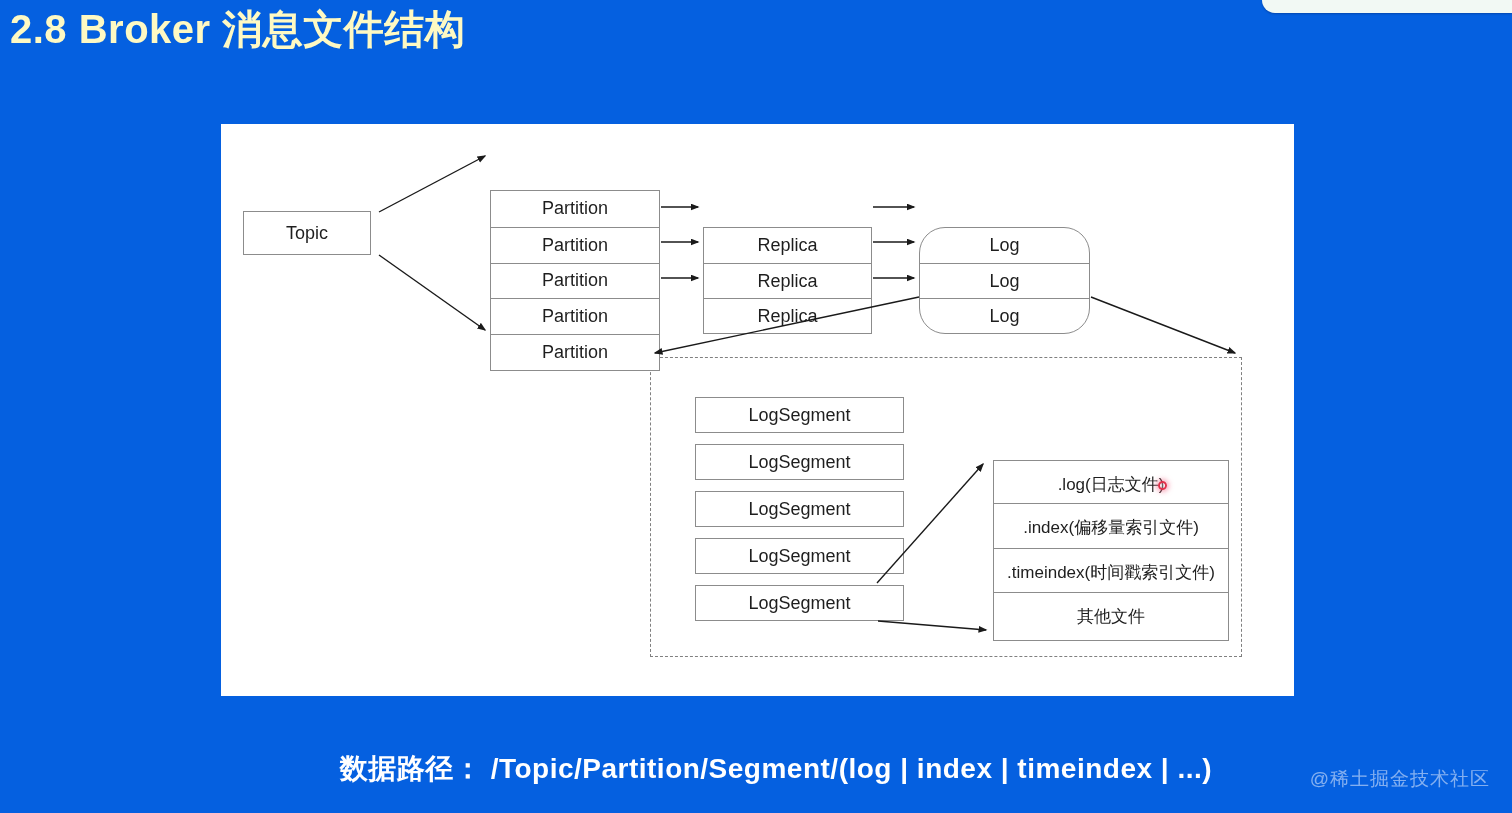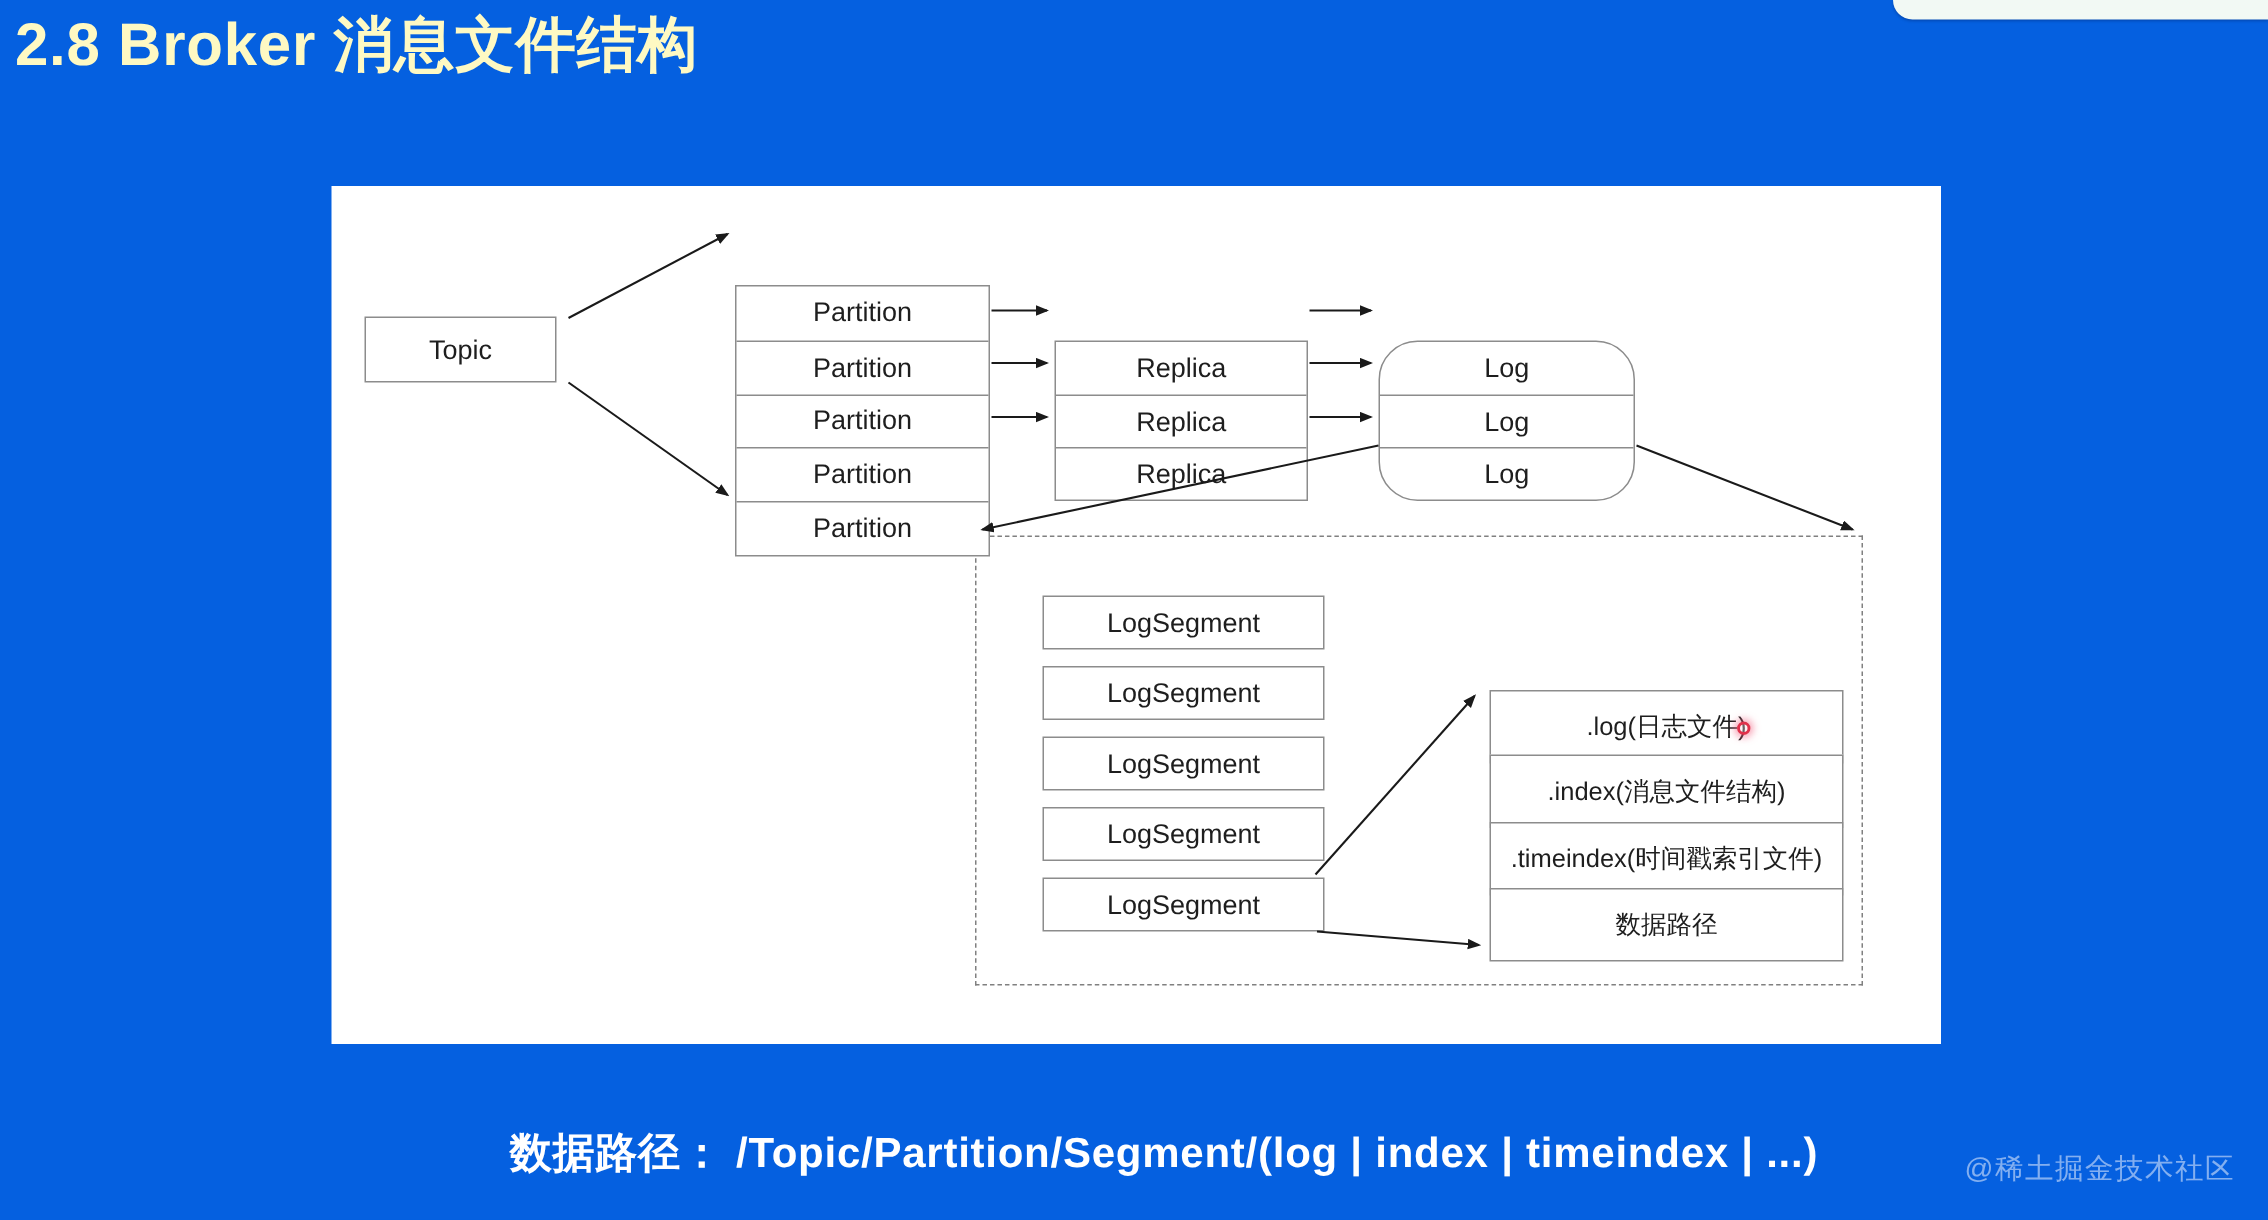--- a/index.html
+++ b/index.html
@@ -61,21 +61,21 @@
   .repl-stack  { left:482px; top:65px;  width:169px; height:107px; grid-template-rows:repeat(3,1fr); }
   .log-stack   { left:698px; top:65px;  width:171px; height:107px; grid-template-rows:repeat(3,1fr);border-radius:26px; }
 
   .dashed-box {
     position:absolute; left:429px; top:233px;
     width:592px; height:300px;
     border:1px dashed #808080;
     background:#ffffff;
   }
 
-  .seg-box  { left:474px; width:188px; height:36px; font-size:18px; }
+  .seg-box  { left:474px; width:209px; height:36px; font-size:18px; }
   .file-box { left:772px; width:236px; height:49px; font-size:17px; font-weight:500; }
 
   .seg-1 { top:273px; } .seg-2 { top:320px; } .seg-3 { top:367px; }
   .seg-4 { top:414px; } .seg-5 { top:461px; }
   .file-1 { top:336px; } .file-2 { top:379px; }
   .file-3 { top:424px; } .file-4 { top:468px; }
 
   svg.arrows {
     position:absolute; left:0; top:0; width:1073px; height:572px;
     pointer-events:none;
@@ -142,23 +142,23 @@
     <div class="row">Log</div>
   </div>
 
   <div class="box seg-box seg-1">LogSegment</div>
   <div class="box seg-box seg-2">LogSegment</div>
   <div class="box seg-box seg-3">LogSegment</div>
   <div class="box seg-box seg-4">LogSegment</div>
   <div class="box seg-box seg-5">LogSegment</div>
 
   <div class="box file-box file-1">.log(日志文件)</div>
-  <div class="box file-box file-2">.index(消息文件结构)</div>
+  <div class="box file-box file-2">.index(偏移量索引文件)</div>
   <div class="box file-box file-3">.timeindex(时间戳索引文件)</div>
-  <div class="box file-box file-4">数据路径</div>
+  <div class="box file-box file-4">其他文件</div>
 
   <svg class="arrows" viewBox="0 0 1073 572">
     <defs>
       <marker id="ah" markerWidth="9" markerHeight="8" refX="7.5" refY="3.5" orient="auto" markerUnits="userSpaceOnUse">
         <path d="M0,0 L9,3.5 L0,7 z" fill="#1a1a1a"></path>
       </marker>
     </defs>
     <line x1="158" y1="88" x2="264" y2="32" marker-end="url(#ah)"></line>
     <line x1="158" y1="131" x2="264" y2="206" marker-end="url(#ah)"></line>
 

